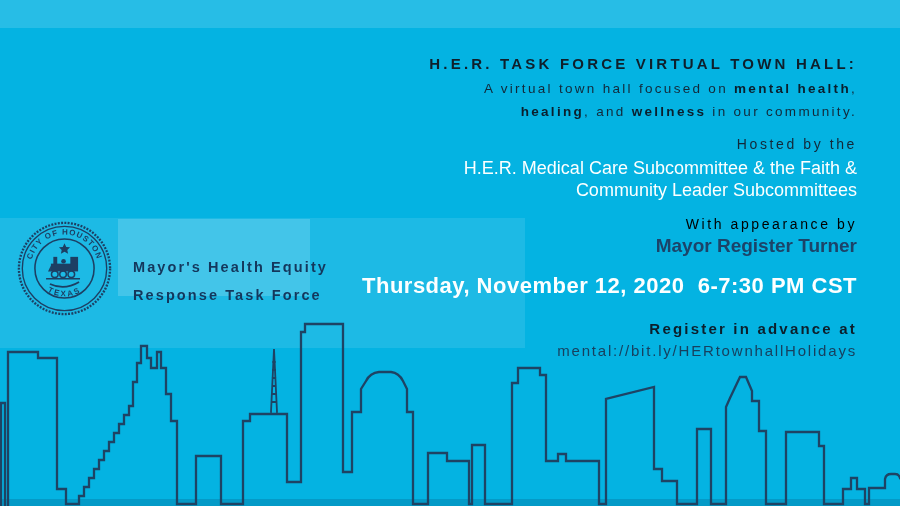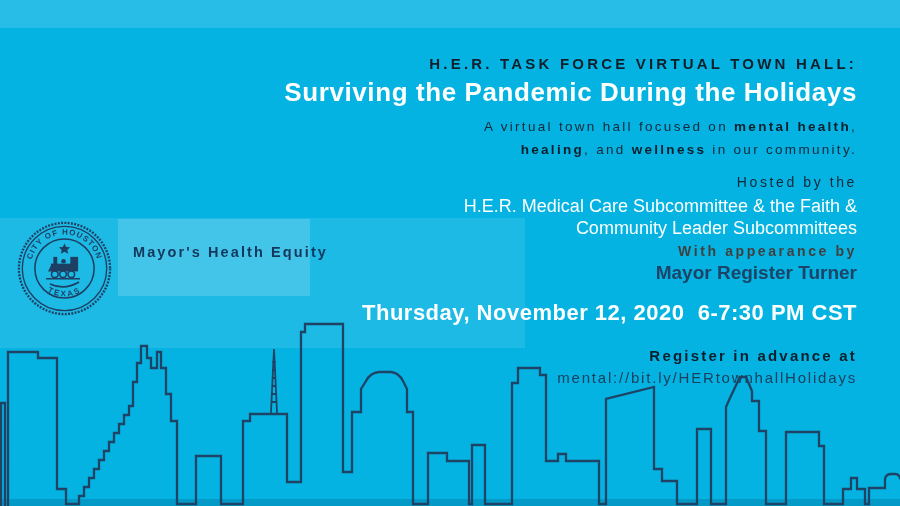--- a/index.html
+++ b/index.html
@@ -15,35 +15,35 @@
     background:rgba(255,255,255,0.10);}
   .logo-panel{position:absolute; left:118px; top:219px; width:192px; height:77px;
     background:rgba(255,255,255,0.17);}
   .bottom-edge{position:absolute; left:0; bottom:0; width:900px; height:7px;
     background:rgba(8,42,80,0.18);}
 
   .skyline{position:absolute; left:0; top:306px; width:900px; height:200px; z-index:1;}
 
   
   .seal{position:absolute; left:16px; top:220px; width:97px; height:97px; z-index:2;}
-  .org-name{position:absolute; left:133px; top:238px; z-index:2;
+  .org-name{position:absolute; left:133px; top:253px; z-index:2;
     font-size:14.5px; letter-spacing:2.1px; font-weight:600;
     color:#14375c; line-height:28px; white-space:nowrap;}
 
   
   .content{position:absolute; top:55px; right:43px; z-index:2;
     display:flex; flex-direction:column; align-items:flex-end; text-align:right;}
   .content > div{white-space:nowrap;}
   .kicker{font-size:15px; font-weight:700; letter-spacing:3.2px; color:#0f1f2b; margin-bottom:5px;}
   .title{font-size:26px; font-weight:700; color:#fdffff; letter-spacing:0.6px; margin-bottom:7px;}
   .sub{font-size:13.5px; letter-spacing:2.3px; color:#132839; line-height:23px; font-weight:500;}
   .sub b{font-weight:800; color:#0b1f2d;}
   .hosted-intro{margin-top:13px; font-size:14px; letter-spacing:2.6px; color:#132839; margin-bottom:5px; font-weight:500;margin-left:32px;}
   .hosted-line{font-size:18px; font-weight:400; color:#fdffff; line-height:22px;}
-  .app-intro{margin-top:4px; font-size:14px; letter-spacing:2.6px; color:#404040; margin-bottom:3px; font-weight:700;}
+  .app-intro{margin-top:15px; font-size:14px; letter-spacing:2.6px; color:#000000; margin-bottom:3px; font-weight:400;}
   .app-name{font-size:19px; font-weight:700; color:#1c4368;}
   .datetime{margin-top:16px; font-size:22px; font-weight:700; color:#fdffff; letter-spacing:0.5px;}
   .register{margin-top:21px; font-size:15px; font-weight:800; letter-spacing:2.2px; color:#0c1f2c;}
   .url{margin-top:5px; font-size:15px; letter-spacing:1.8px; color:#17405f; font-weight:500;}
 
   .seal text{fill:#1d3f63; font-family:"Liberation Sans", sans-serif; font-weight:700;}
 </style>
 </head>
 <body>
 
@@ -111,25 +111,25 @@
       <circle cx="48.5" cy="56" r="3.4" fill="none" stroke-width="1.6"></circle>
       <circle cx="57" cy="56" r="3.4" fill="none" stroke-width="1.6"></circle>
       <path d="M 33 53 L 36 47 L 36 53 Z" stroke="none"></path>
       <line x1="31" y1="60.5" x2="66" y2="60.5" stroke-width="1.6"></line>
       <path d="M 35 66 Q 50 73 65 64" fill="none" stroke-width="1.8"></path>
     </g>
   </svg>
 
   <div class="org-name">
     <div>Mayor's Health Equity</div>
+    <div>Response Task Force</div>
   </div>
 
   <div class="content">
     <div class="kicker">H.E.R. TASK FORCE VIRTUAL TOWN HALL:</div>
-    <div class="title">Surviving the Pandemic During the Holidays</div>
 
     <div class="sub"><span>A virtual town hall focused on </span><b>mental health</b><span>,</span></div>
     <div class="sub"><b>healing</b><span>, and </span><b>wellness</b><span> in our community.</span></div>
 
     <div class="hosted-intro">Hosted by the</div>
     <div class="hosted-line">H.E.R. Medical Care Subcommittee &amp; the Faith &amp;</div>
     <div class="hosted-line">Community Leader Subcommittees</div>
 
     <div class="app-intro">With appearance by</div>
     <div class="app-name">Mayor Register Turner</div>

